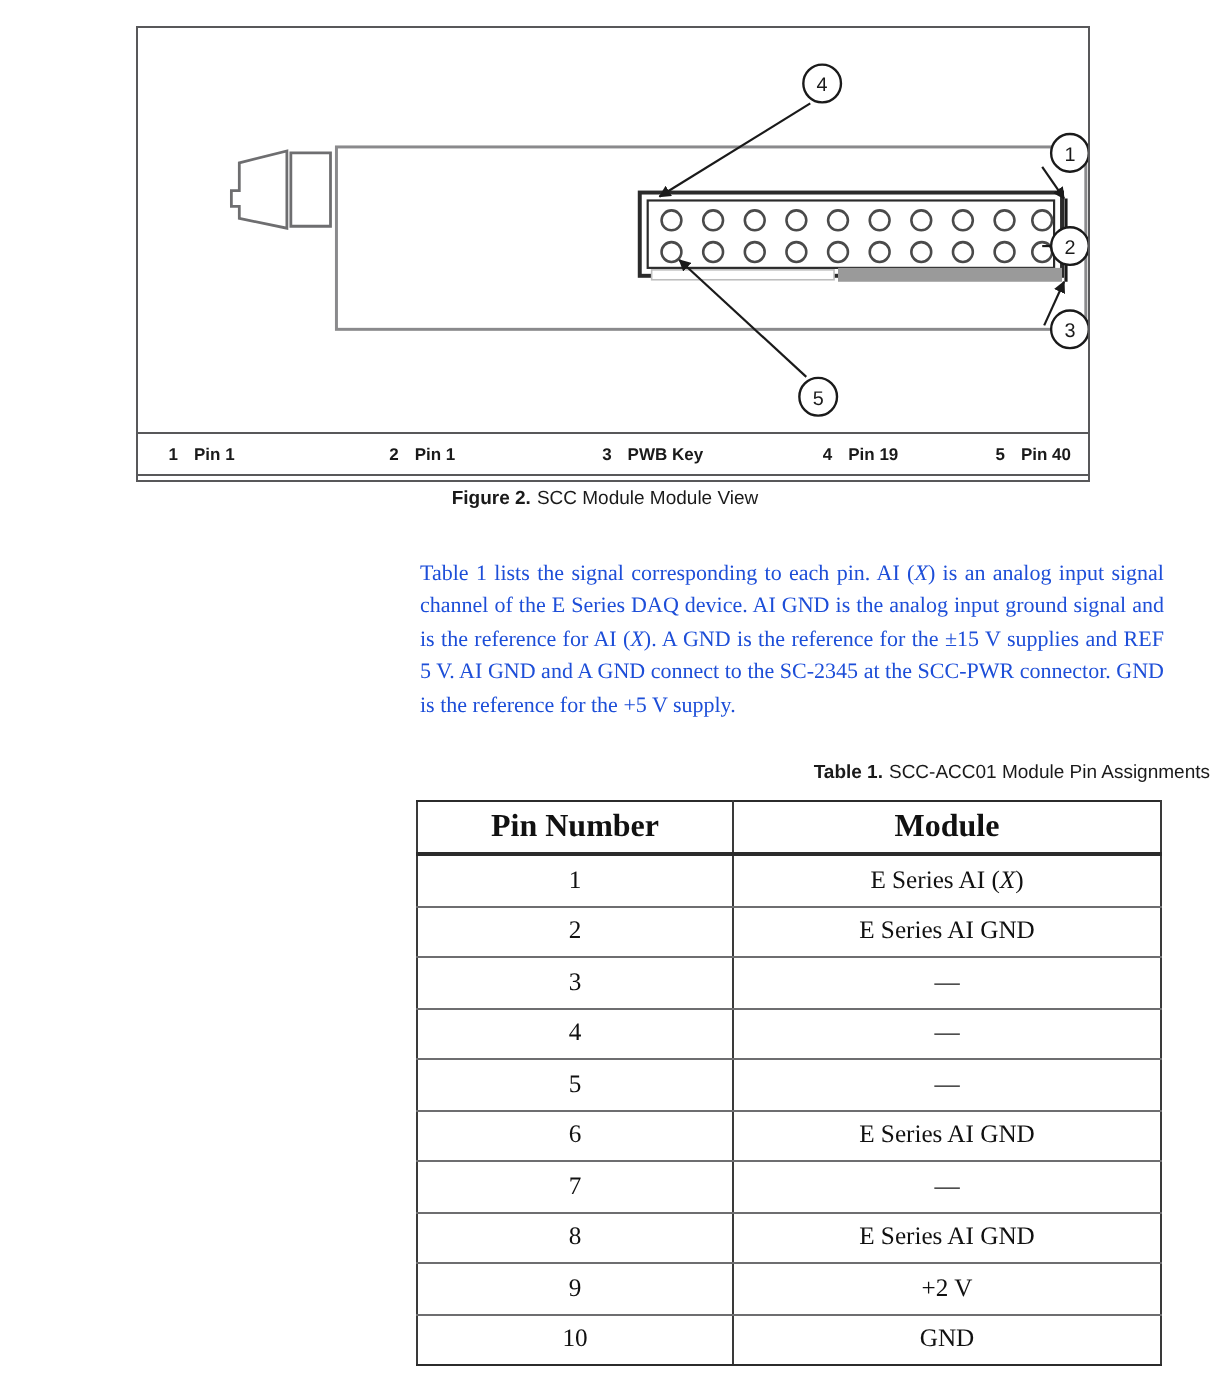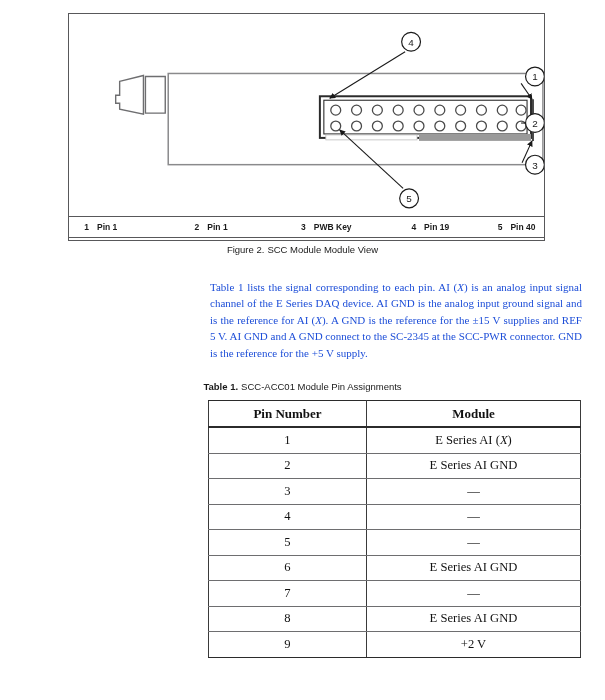--- a/index.html
+++ b/index.html
@@ -77,21 +77,21 @@
     position: absolute;
     left: 0;
     top: 244px;
     width: 605px;
     text-align: center;
     font-family: "Liberation Sans", "DejaVu Sans", sans-serif;
     font-size: 9.5px;
     color: #1a1a1a;
   }
   .figure-caption .cap-label {
-    font-weight: 400;
+    font-weight: 700;
   }
   .figure-caption .cap-text {
     font-weight: 400;
     margin-left: 3px;
   }
 
   
   .body-para {
     position: absolute;
     left: 210px;
@@ -104,21 +104,21 @@
     color: #1d4ed8;
   }
   .body-para i { font-style: italic; }
 
   
   .table-caption {
     position: absolute;
     left: 0;
     top: 381px;
     width: 605px;
-    text-align: center;
+    text-align: right;
     font-family: "Liberation Sans", "DejaVu Sans", sans-serif;
     font-size: 9.5px;
     color: #1a1a1a;
   }
   .table-caption .cap-label { font-weight: 700; }
   .table-caption .cap-text { font-weight: 400; margin-left: 3px; }
 
   
   .pin-table-wrap {
     position: absolute;
@@ -146,21 +146,21 @@
     padding: 0;
     height: 24.5px;
     vertical-align: middle;
     background: #fff;
   }
   table.pin-table thead th {
     font-weight: 700;
     height: 25px;
     border-top: 1.6px solid #2b2b2b;
     border-bottom: 2.4px double #2b2b2b;
-    font-size: 13px;
+    font-size: 16px;
   }
   table.pin-table tbody tr:last-child td {
     border-bottom: 1.6px solid #2b2b2b;
   }
   table.pin-table td.em-dash { letter-spacing: 0; }
   table.pin-table i { font-style: italic; }
 </style>
 </head>
 <body>
 
@@ -332,15 +332,19 @@
           <td class="em-dash">—</td>
         </tr>
         <tr>
           <td>8</td>
           <td>E Series AI GND</td>
         </tr>
         <tr>
           <td>9</td>
           <td>+2 V</td>
         </tr>
+        <tr>
+          <td>10</td>
+          <td>GND</td>
+        </tr>
       </tbody>
   </table>
 </div>
 
 </body></html>

